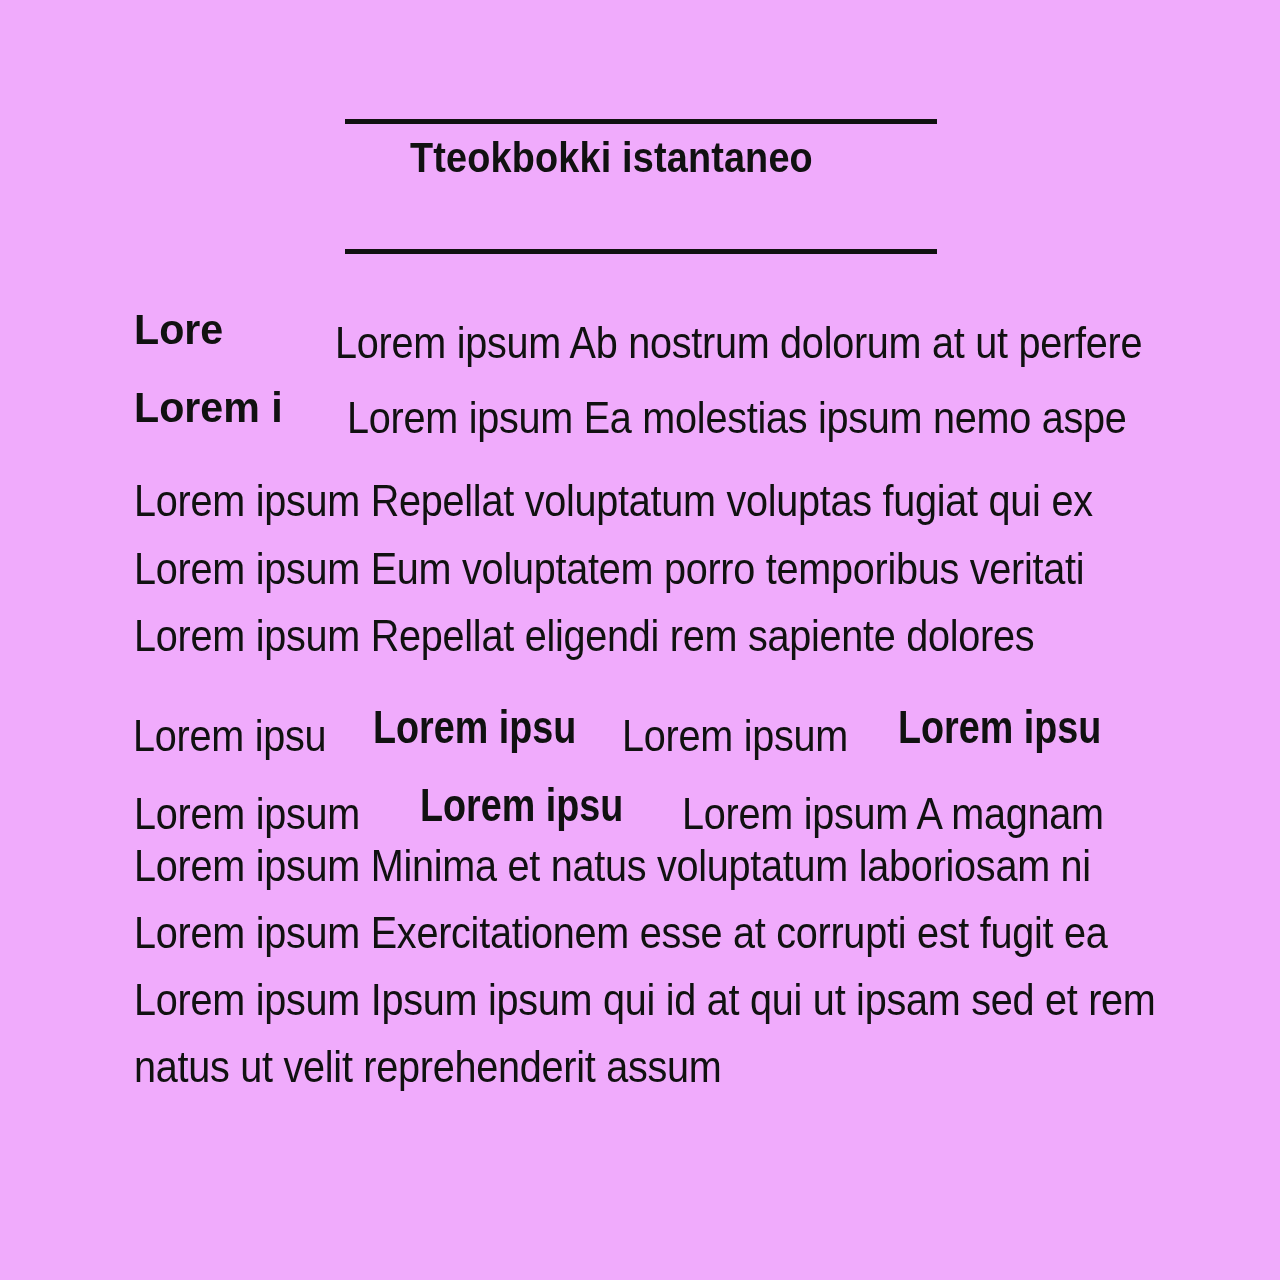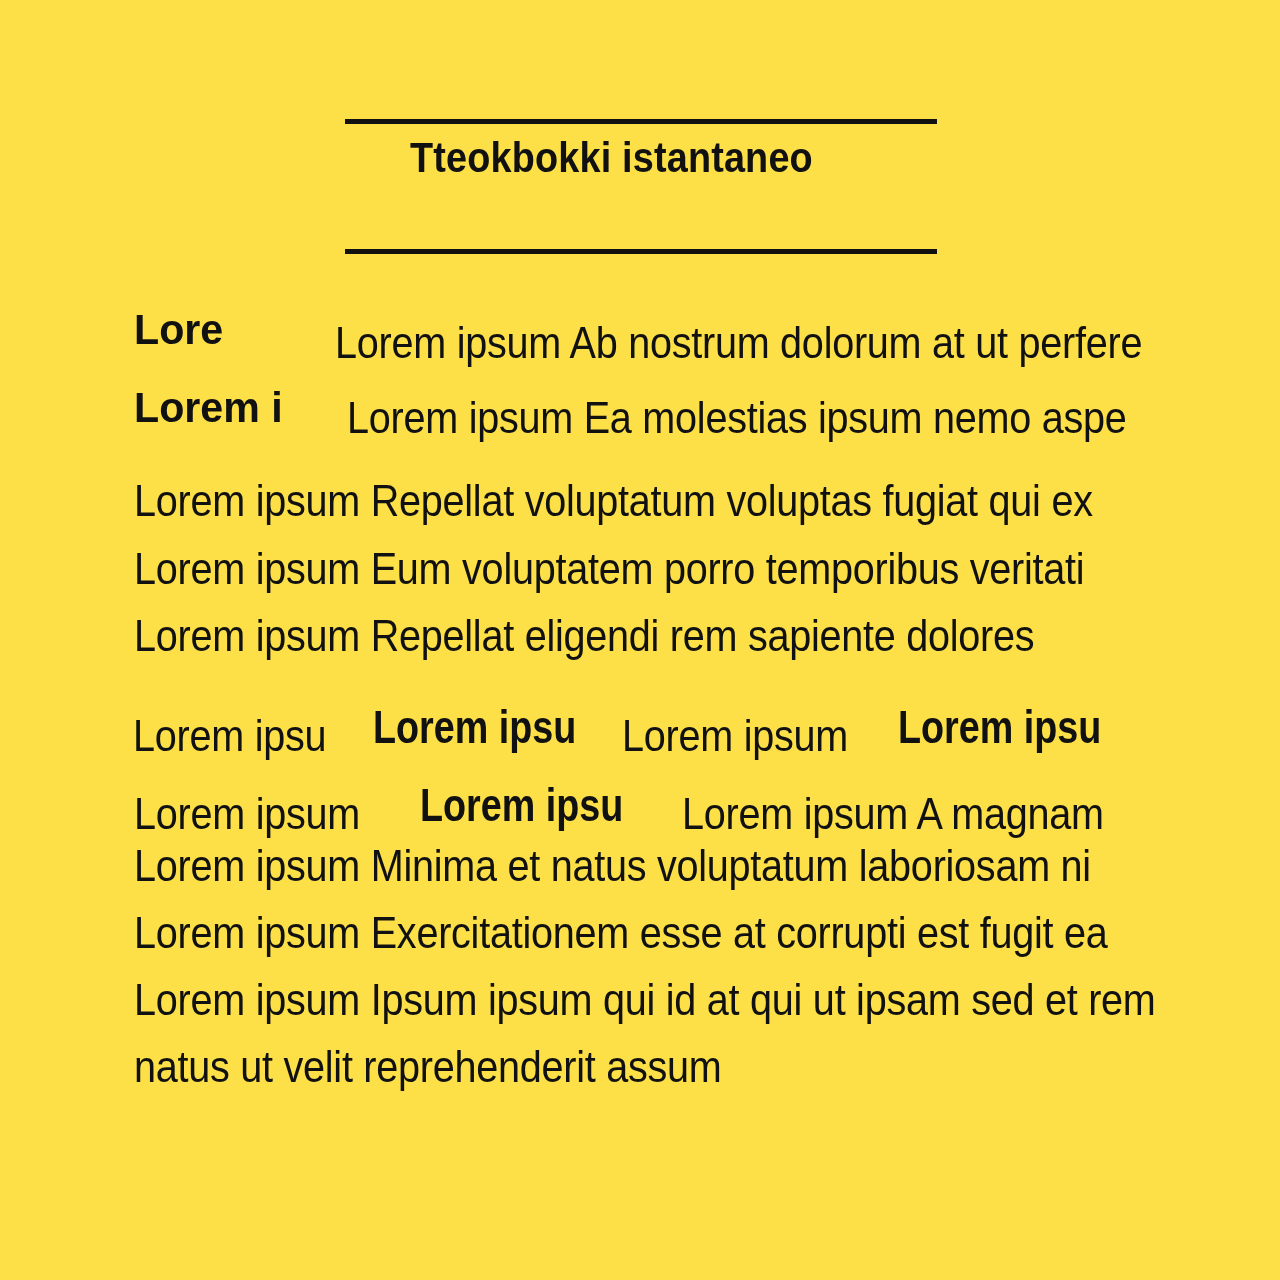--- a/index.html
+++ b/index.html
@@ -1,20 +1,20 @@
 <!DOCTYPE html>
 <html><head>
 <meta charset="utf-8">
 <style>
   html,body{margin:0;padding:0;background:#ffffff;}
   .canvas{
     position:relative;
     width:1280px;
     height:1280px;
-    background:#fde047;
+    background:#f0abfc;
     overflow:hidden;
     font-family:"Liberation Sans",sans-serif;
     color:#111111;
   }
   .t{
     position:absolute;
     white-space:nowrap;
     line-height:1;
     transform-origin:0 0;
     color:#111111;

